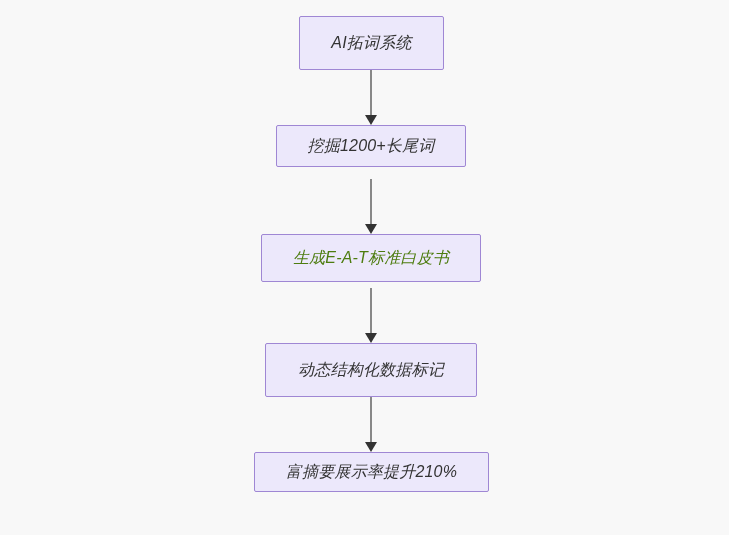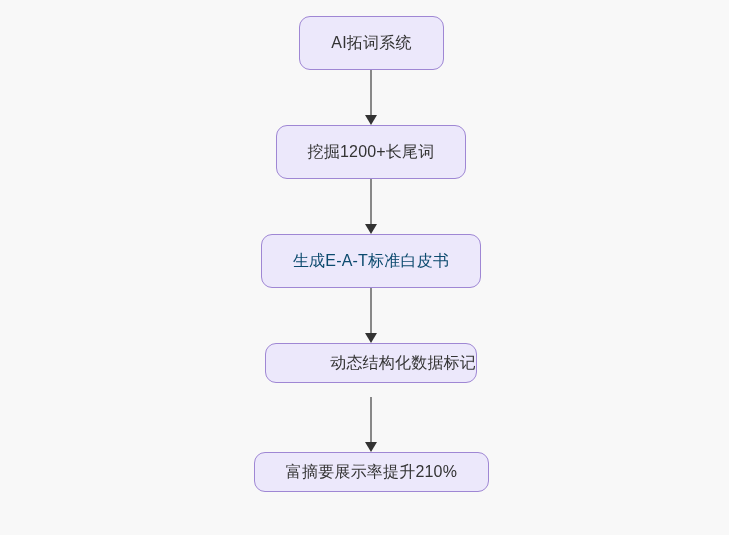--- a/index.html
+++ b/index.html
@@ -17,30 +17,31 @@
   #flowchart-canvas {
     position: relative;
     width: 729px;
     height: 535px;
   }
   .flow-node {
     position: absolute;
     box-sizing: border-box;
     background: #ece8fb;
     border: 1.6px solid #9f87d4;
-    border-radius: 11px;
+    border-radius: 2px;
     display: flex;
     align-items: center;
     justify-content: center;
     color: #333333;
     font-size: 16px;
     line-height: 1.2;
     letter-spacing: 0.2px;
     white-space: nowrap;
     user-select: none;
+    font-style: italic;
   }
   .flow-node-label {
     display: block;
     text-align: center;
   }
   .flow-edge {
     position: absolute;
     pointer-events: none;
   }
   .flow-edge .edge-line {
@@ -81,26 +82,26 @@
     <div class="edge-arrowhead" style="border-top-color: rgb(51, 51, 51);"></div>
   </div>
   <div class="flow-edge" style="left: 365px; top: 397px; width: 12px; height: 55px;">
     <div class="edge-line" style="height: 46px; background: rgb(136, 136, 136);"></div>
     <div class="edge-arrowhead" style="border-top-color: rgb(51, 51, 51);"></div>
   </div>
 
   <div class="flow-node" style="left: 299px; top: 16px; width: 145px; height: 54px; background: rgb(236, 232, 251); border-color: rgb(159, 135, 212); color: rgb(51, 51, 51);">
     <span class="flow-node-label">AI拓词系统</span>
   </div>
-  <div class="flow-node" style="left: 276px; top: 125px; width: 190px; height: 54px; background: rgb(236, 232, 251); border-color: rgb(159, 135, 212); color: rgb(51, 51, 51);">
+  <div class="flow-node" style="left: 276px; top: 125px; width: 190px; height: 42px; background: rgb(236, 232, 251); border-color: rgb(159, 135, 212); color: rgb(51, 51, 51);">
     <span class="flow-node-label">挖掘1200+长尾词</span>
   </div>
-  <div class="flow-node" style="left: 261px; top: 234px; width: 220px; height: 54px; background: rgb(236, 232, 251); border-color: rgb(159, 135, 212); color: #0c4a6e;">
+  <div class="flow-node" style="left: 261px; top: 234px; width: 220px; height: 48px; background: rgb(236, 232, 251); border-color: rgb(159, 135, 212); color: #4d7c0f;">
     <span class="flow-node-label">生成E-A-T标准白皮书</span>
   </div>
-  <div class="flow-node" style="left: 265px; top: 343px; width: 212px; height: 40px; background: rgb(236, 232, 251); border-color: rgb(159, 135, 212); color: rgb(51, 51, 51); justify-content: flex-end;">
+  <div class="flow-node" style="left: 265px; top: 343px; width: 212px; height: 54px; background: rgb(236, 232, 251); border-color: rgb(159, 135, 212); color: rgb(51, 51, 51);">
     <span class="flow-node-label">动态结构化数据标记</span>
   </div>
   <div class="flow-node" style="left: 254px; top: 452px; width: 235px; height: 40px; background: rgb(236, 232, 251); border-color: rgb(159, 135, 212); color: rgb(51, 51, 51);">
     <span class="flow-node-label">富摘要展示率提升210%</span>
   </div>
 
 </div>
 
 </body></html>

